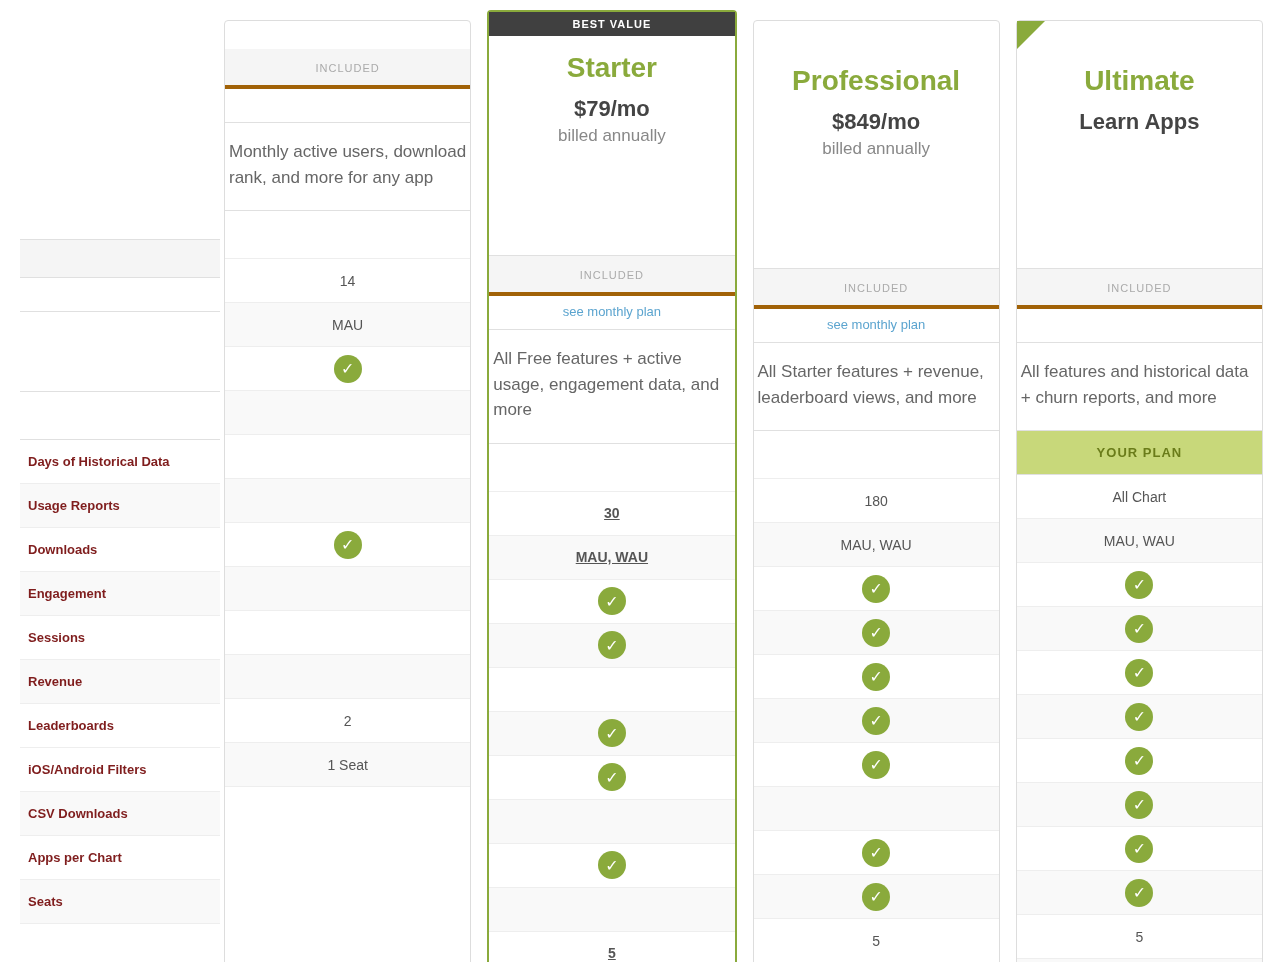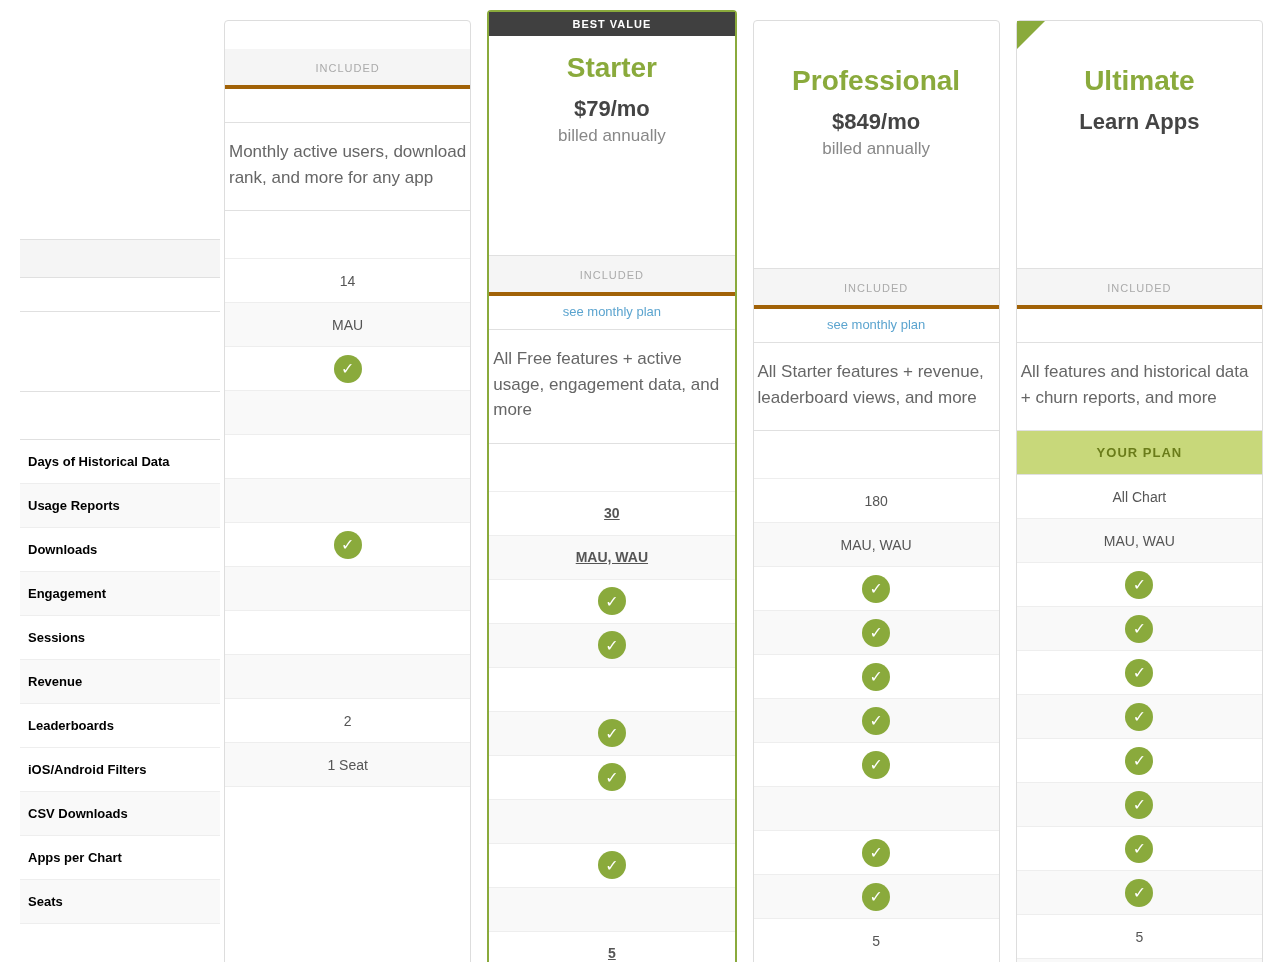--- a/index.html
+++ b/index.html
@@ -159,21 +159,21 @@
       min-height: 48px;
       border-bottom: 1px solid #e0e0e0;
     }
     .label-row {
       display: flex;
       align-items: center;
       padding: 0 8px;
       min-height: 44px;
       border-bottom: 1px solid #eee;
       font-weight: 700;
-      color: #000000;
+      color: #7f1d1d;
       font-size: 13px;
     }
     .label-row.alt {
       background: #f9f9f9;
     }
     
     .cell-row {
       display: flex;
       align-items: center;
       justify-content: center;

